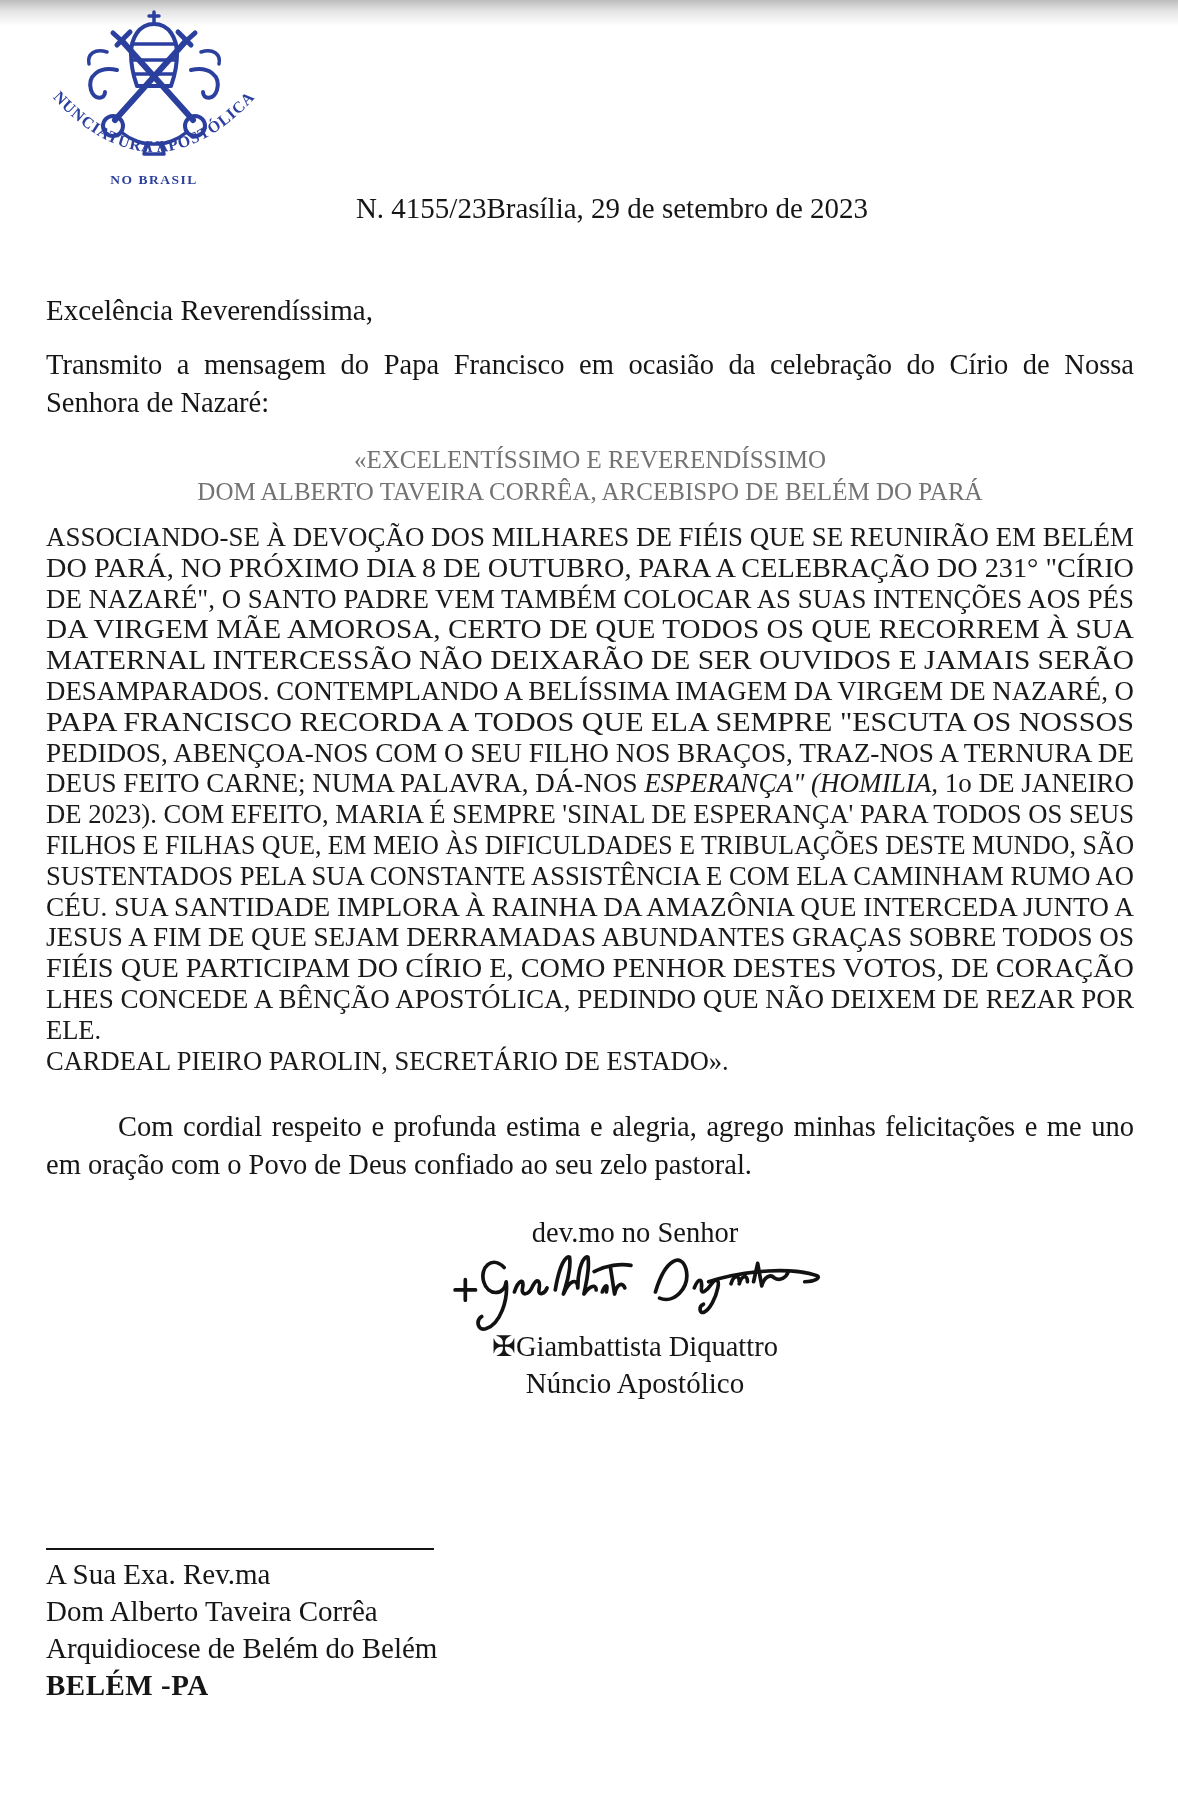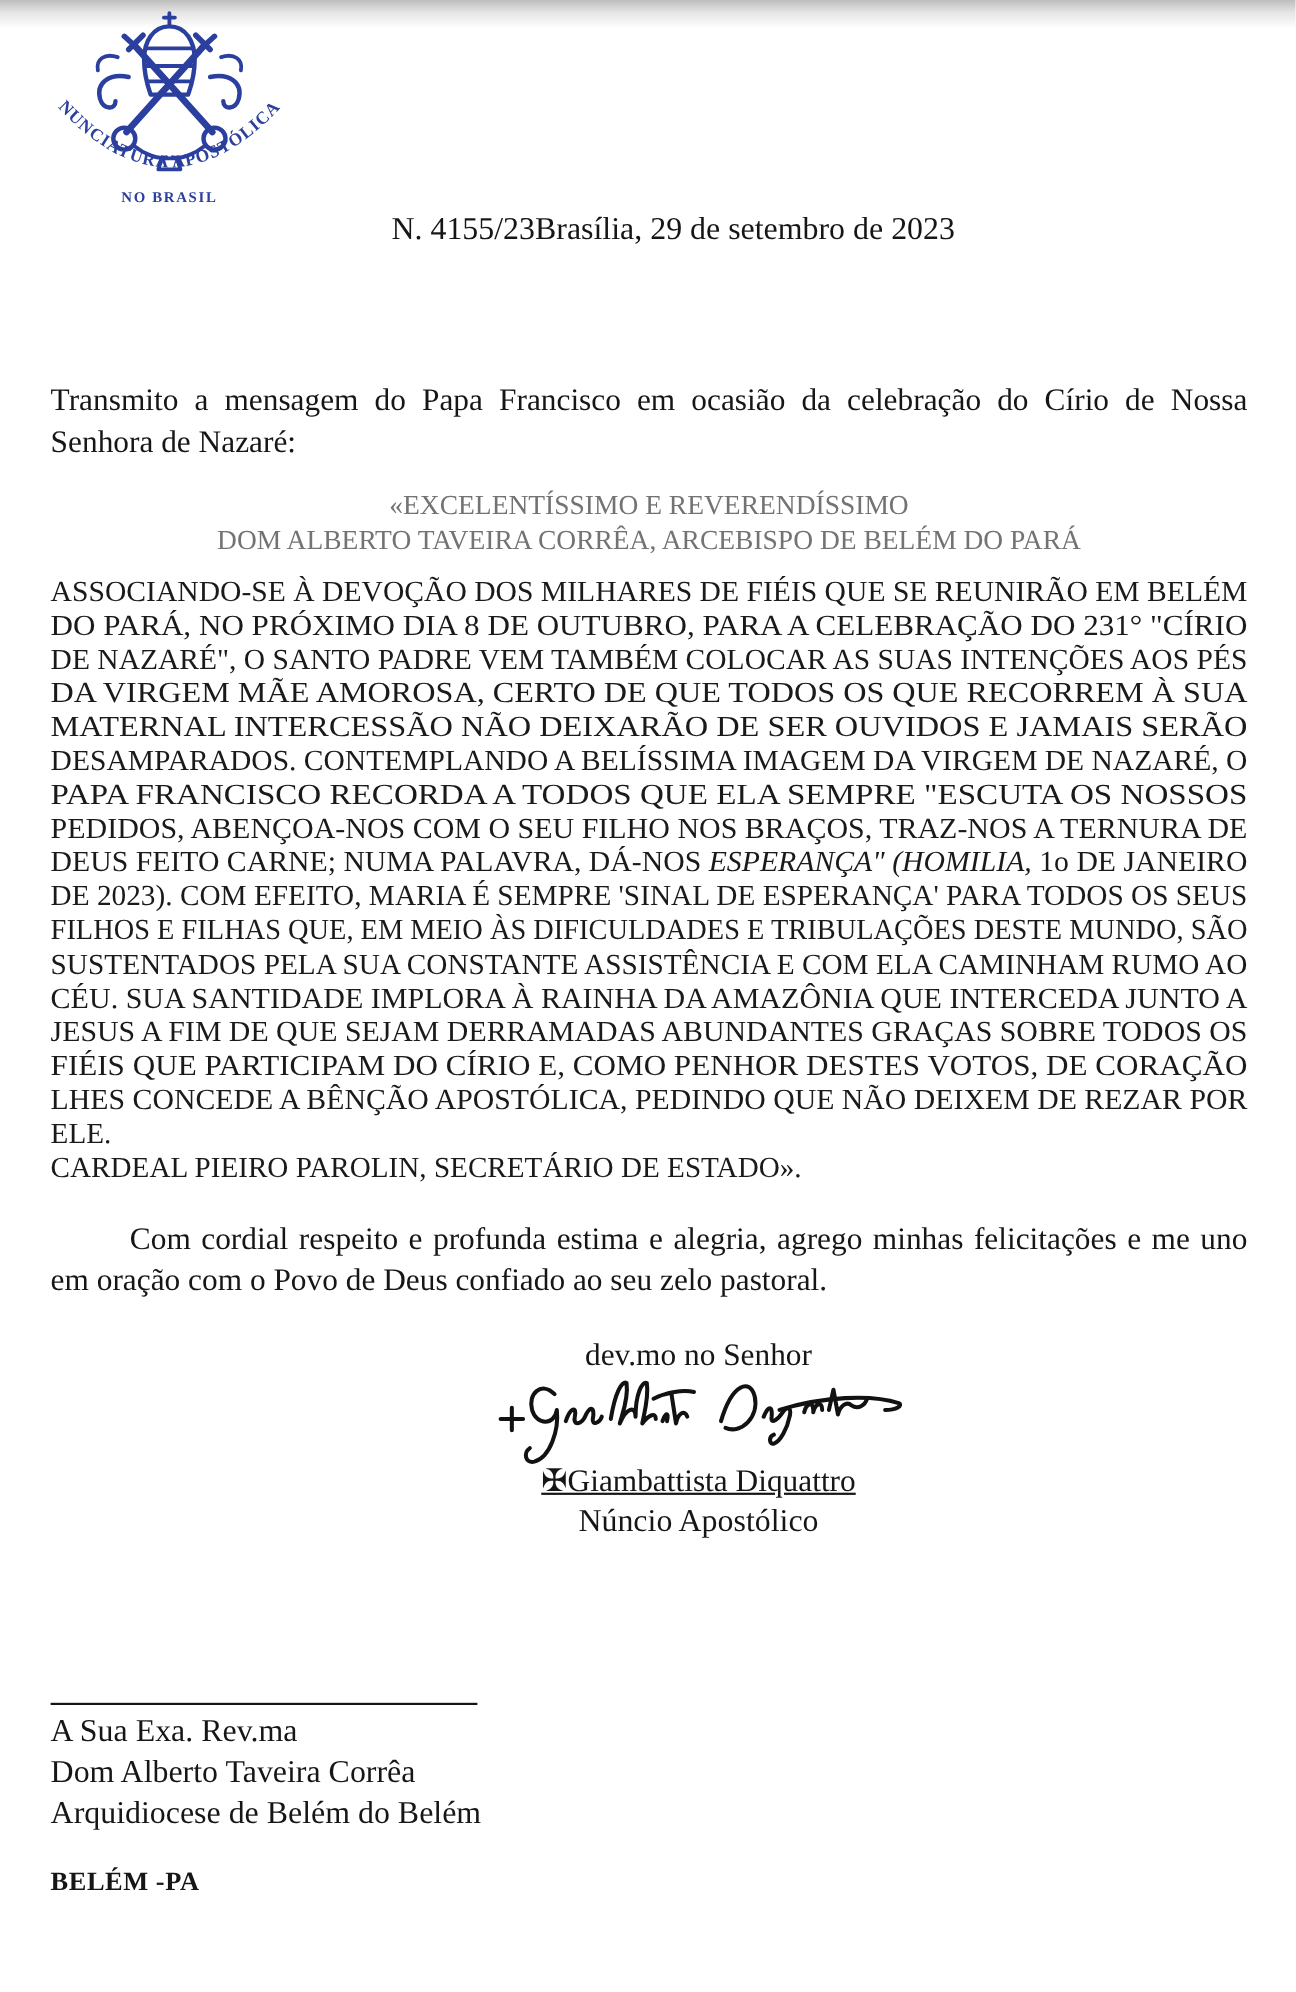--- a/index.html
+++ b/index.html
@@ -38,26 +38,26 @@
   .closing-par {
     position:absolute; top:1108px; left:46px; width:1088px; margin:0;
     font-size:28.5px; line-height:38px; text-align:justify; text-indent:72px;
   }
   
   .valediction {
     position:absolute; top:1215px; left:390px; width:490px;
     text-align:center; font-size:28.5px; line-height:36px;
   }
   .signature { display:block; margin:-4px auto -10px auto; }
-  .printed-name { font-size:28.5px;text-decoration:underline; }
+  .printed-name { font-size:28.5px; }
   .signer-title { font-size:29px; }
   
   .addressee { position:absolute; top:1548px; left:46px; font-size:29px; line-height:37px; }
   .addr-rule { width:388px; border-top:2.5px solid #151515; margin-bottom:6px; }
-  .addr-city { margin-top:26px; font-weight:bold; font-size:24px; letter-spacing:0.5px; }
+  .addr-city { font-weight:bold; font-size:29px; letter-spacing:0.5px; }
 </style>
 </head>
 <body>
 
 <div class="page">
 
   <div class="top-shade"></div>
 
   <div class="letterhead">
     <svg viewBox="0 0 214 184" width="216" height="184" aria-hidden="false">
@@ -86,20 +86,21 @@
       </text>
       <text x="107" y="176" text-anchor="middle" class="sub-text" fill="#2b3f9e">NO BRASIL</text>
     </svg>
   </div>
 
   <div class="ref-row">
     <span>N. 4155/23</span>
     <span>Brasília, 29 de setembro de 2023</span>
   </div>
 
+  <div class="salutation">Excelência Reverendíssima,</div>
 
   <p class="intro">Transmito a mensagem do Papa Francisco em ocasião da celebração do Círio de Nossa Senhora de Nazaré:</p>
 
   <div class="message-heading">
     <div class="cap-head-line">«EXCELENTÍSSIMO E REVERENDÍSSIMO</div>
     <div class="cap-head-line">DOM ALBERTO TAVEIRA CORRÊA, ARCEBISPO DE BELÉM DO PARÁ</div>
   </div>
 
   <div class="message-body">
       <div class="cap-line"><span class="fitline" style="transform: scaleX(1.0158);">ASSOCIANDO-SE À DEVOÇÃO DOS MILHARES DE FIÉIS QUE SE REUNIRÃO EM BELÉM</span></div>

